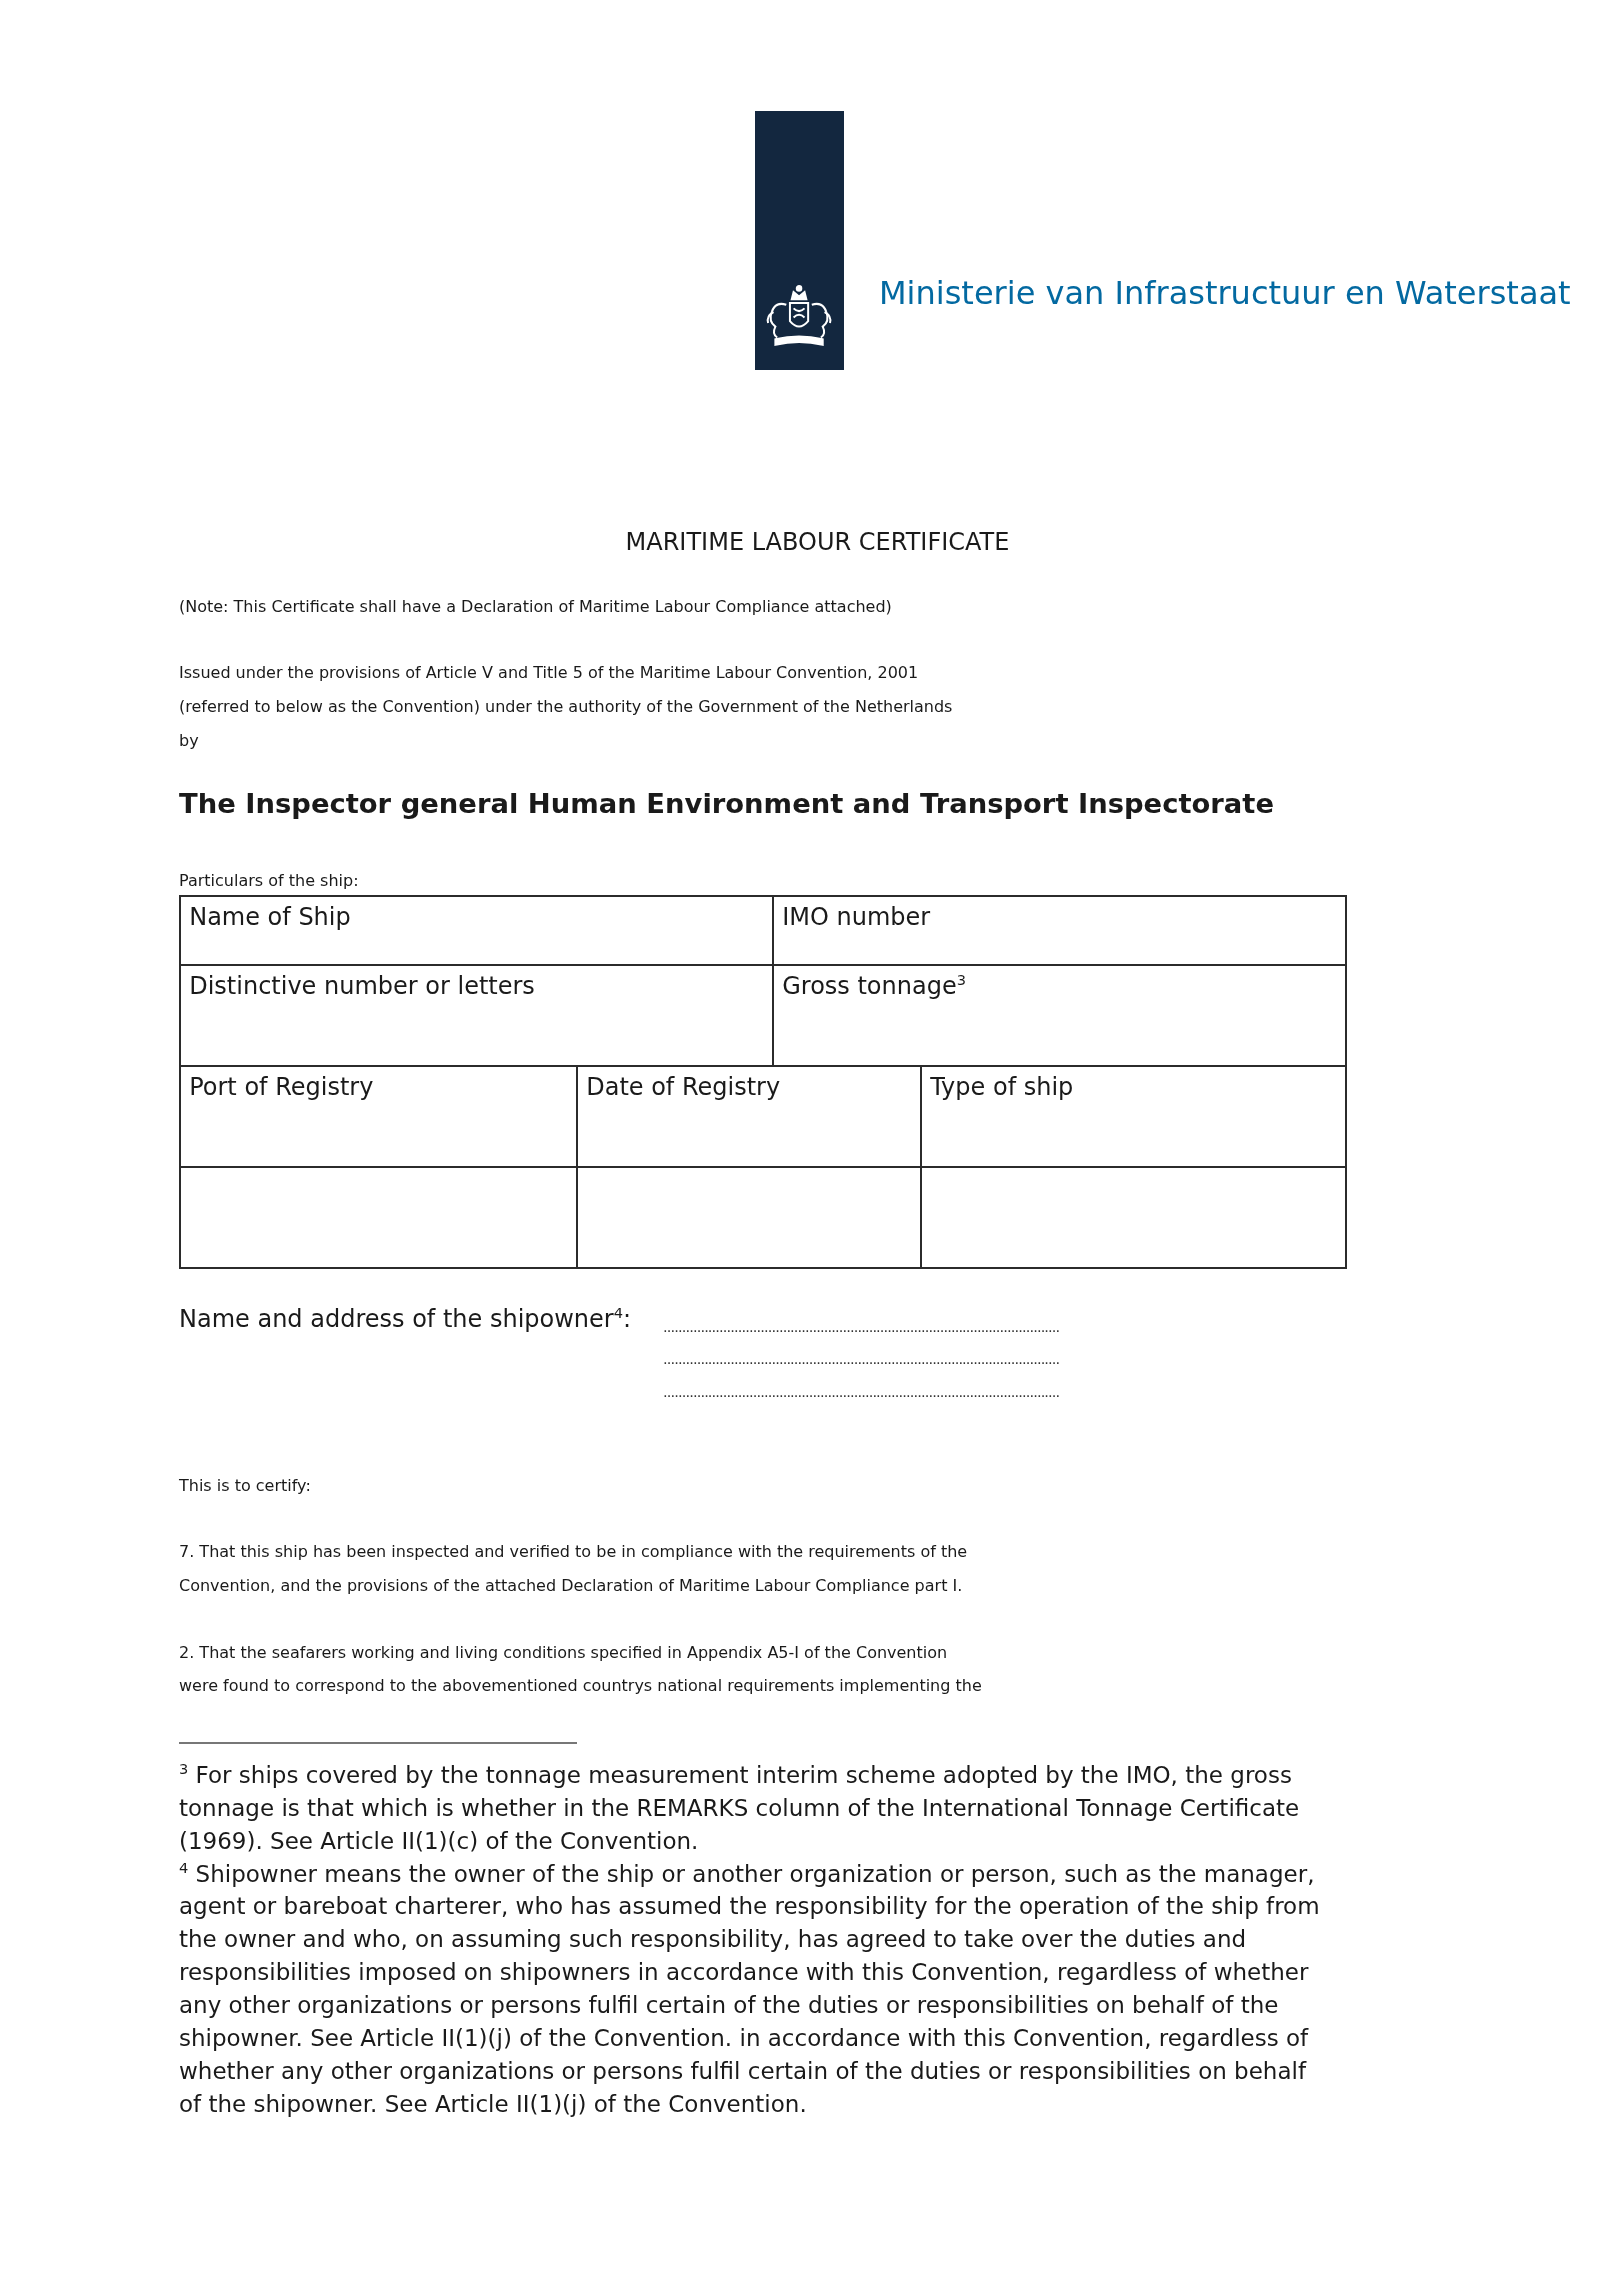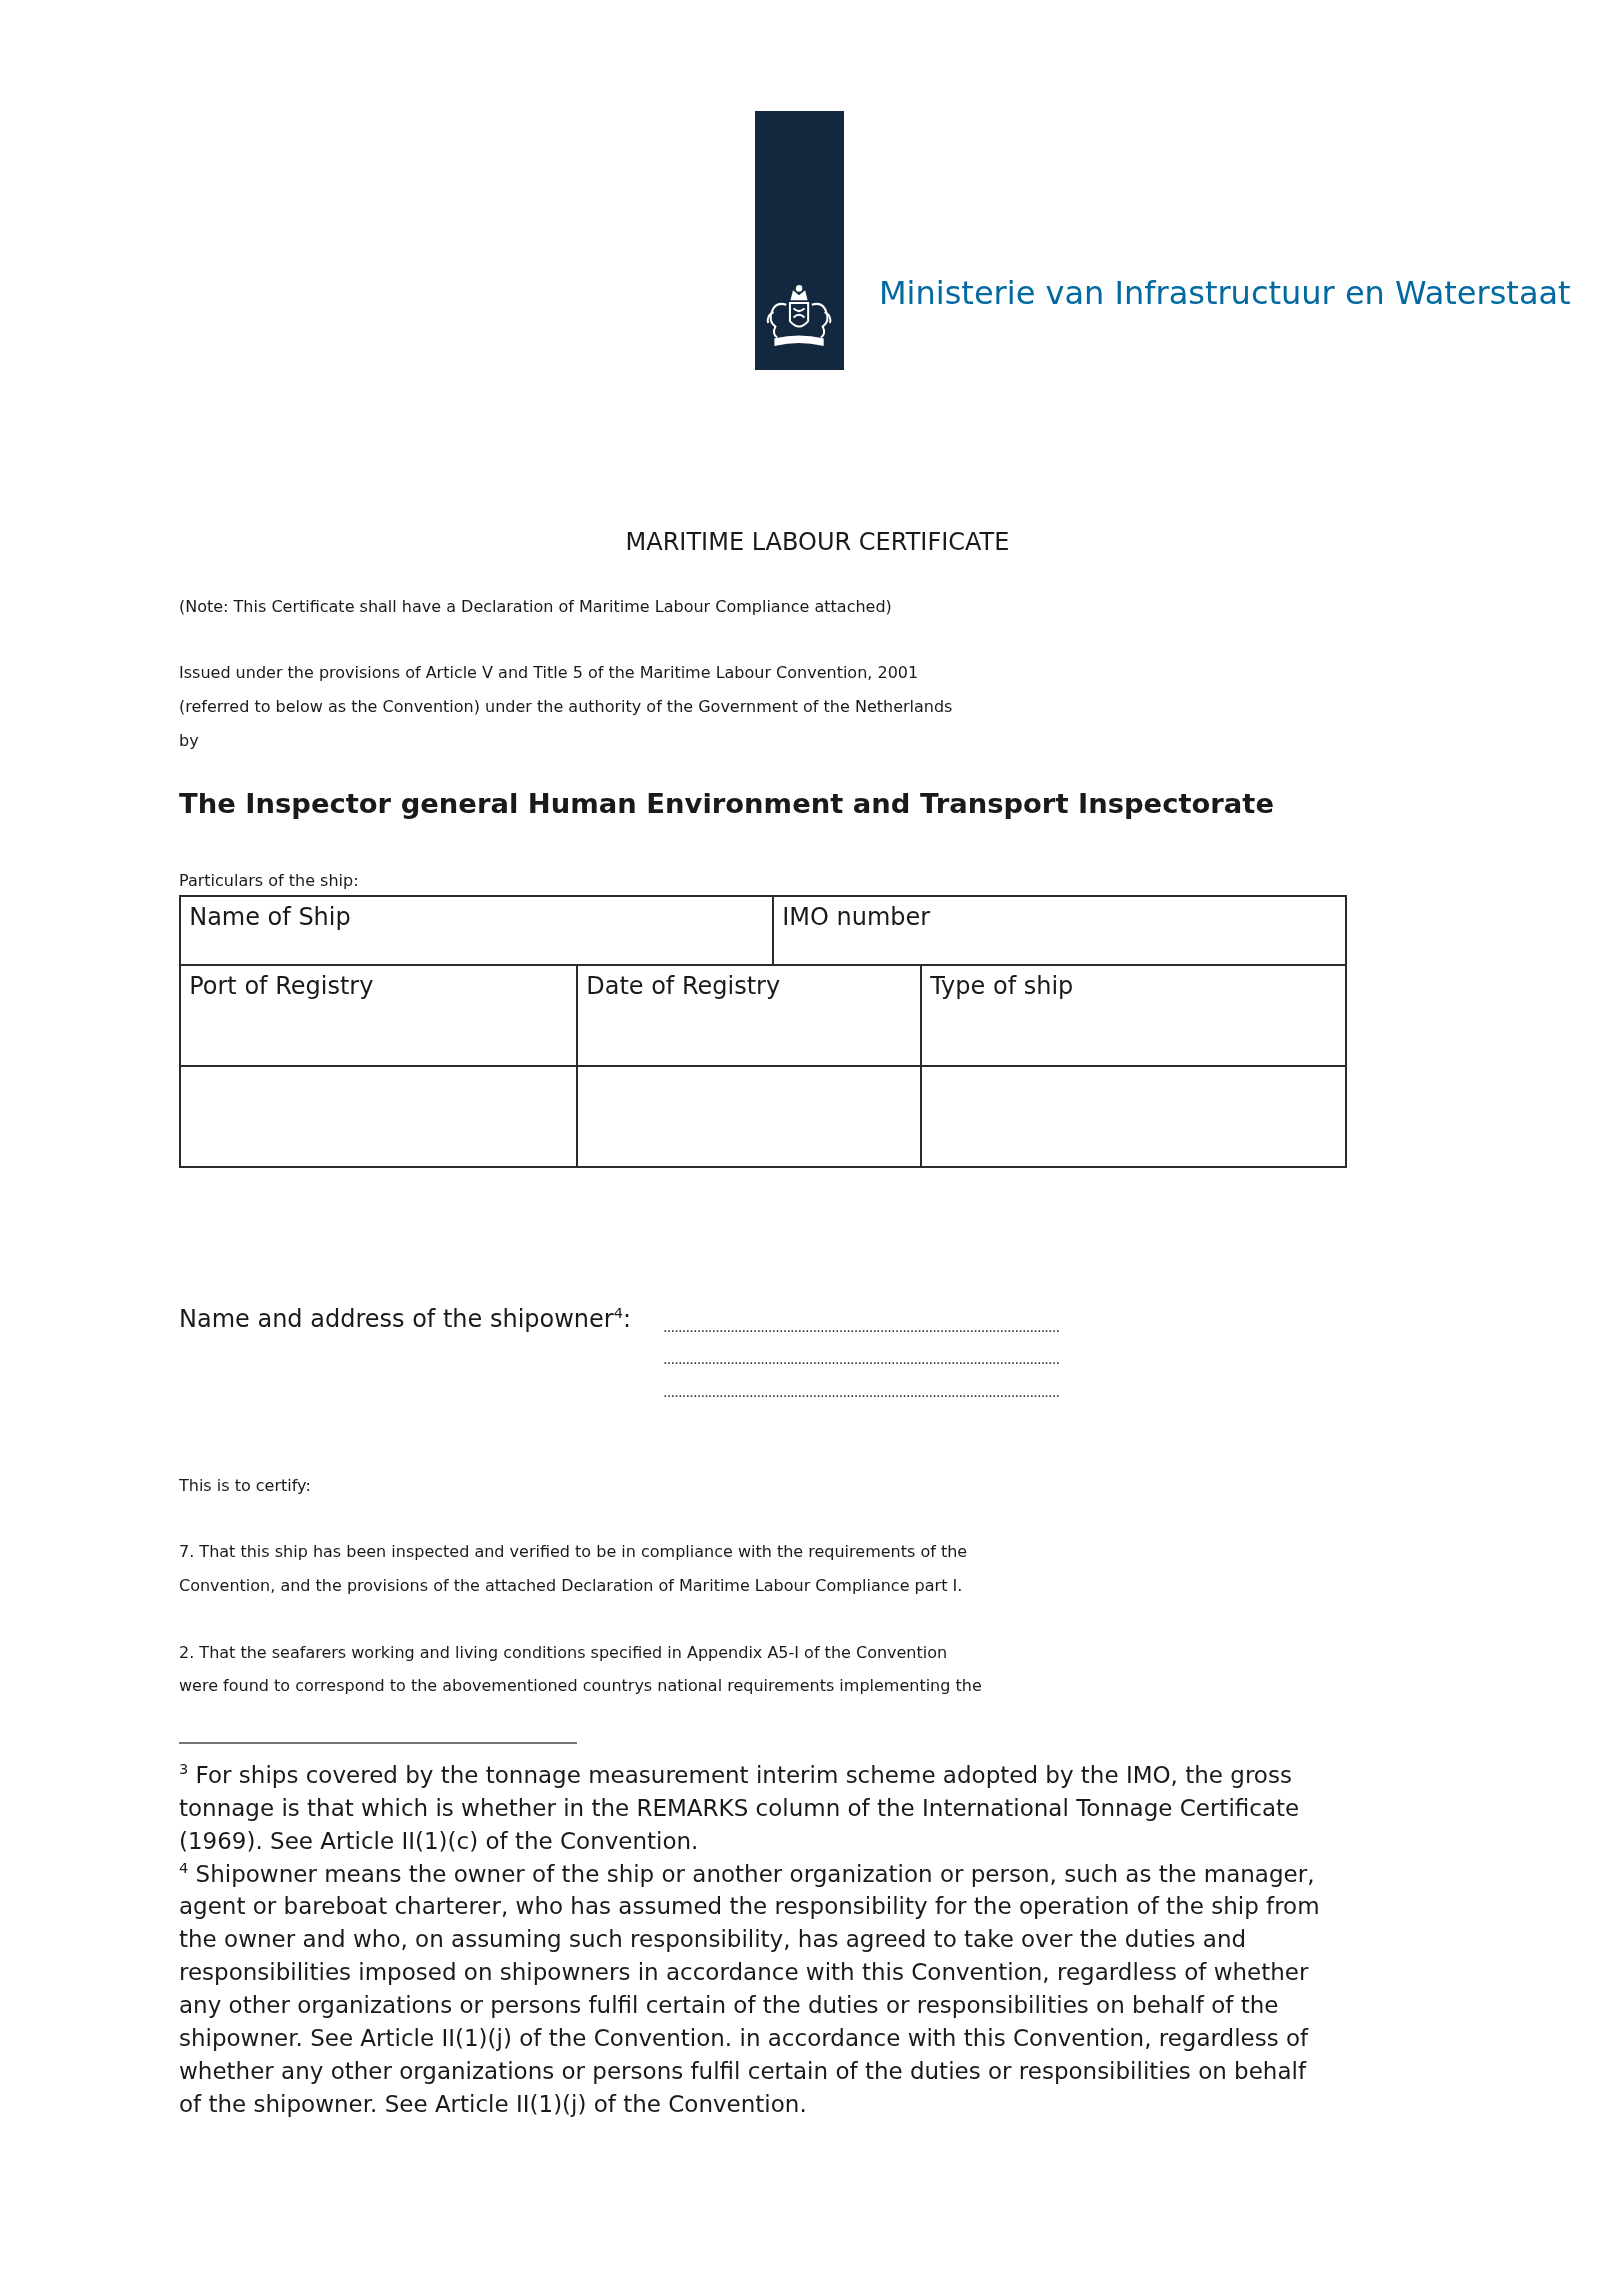--- a/index.html
+++ b/index.html
@@ -80,20 +80,24 @@
       <col style="width:196px">
       <col style="width:148px">
       <col style="width:425px">
   </colgroup>
   <tbody>
       <tr style="height:69px">
     <td colspan="2"><span>Name of Ship</span></td>
     <td colspan="2"><span>IMO number</span></td>
   </tr>
   <tr style="height:101px">
+    <td colspan="2"><span>Distinctive number or letters</span></td>
+    <td colspan="2"><span>Gross tonnage</span><sup>3</sup></td>
+  </tr>
+  <tr style="height:101px">
     <td><span>Port of Registry</span></td>
     <td colspan="2"><span>Date of Registry</span></td>
     <td><span>Type of ship</span></td>
   </tr>
   <tr style="height:101px">
     <td></td>
     <td colspan="2"></td>
     <td></td>
   </tr>
 </tbody>

